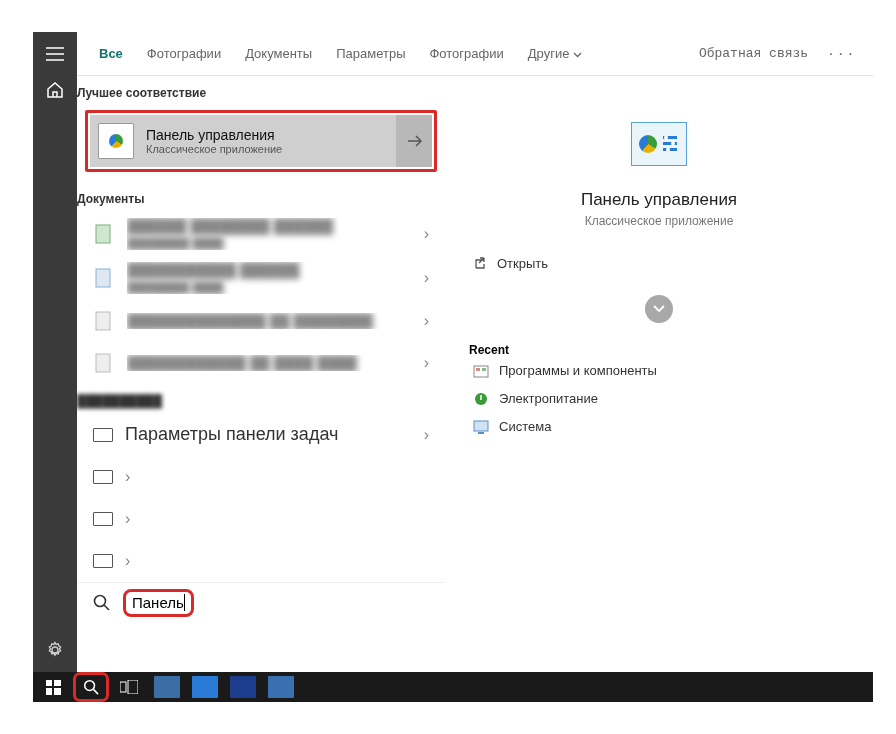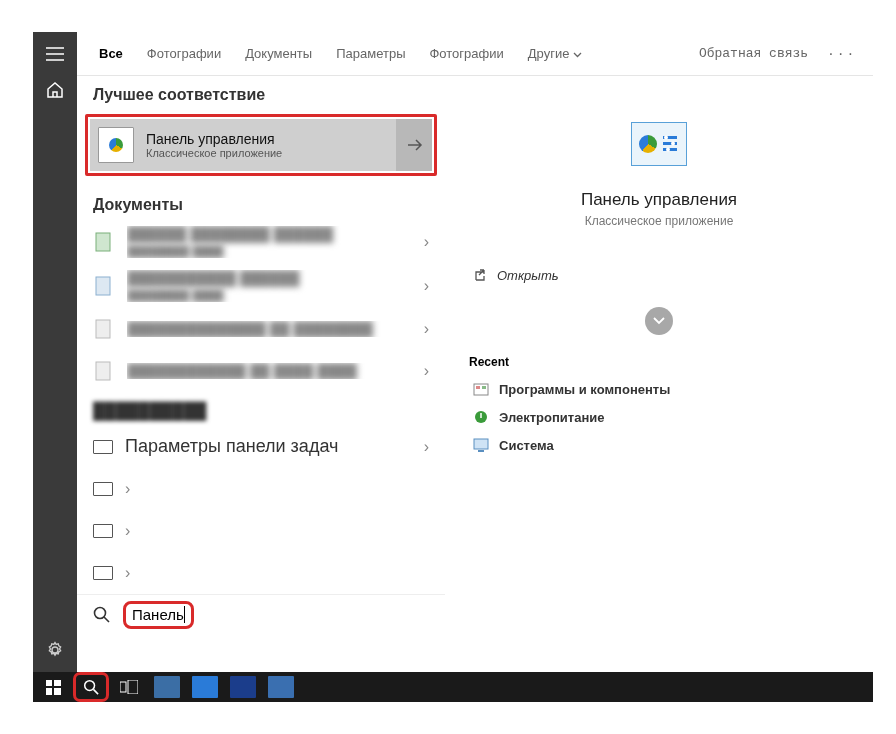--- a/index.html
+++ b/index.html
@@ -6,28 +6,28 @@
 body { width: 896px; height: 734px; background: #fff; position: relative; overflow: hidden; }
 
 .search-panel { position: absolute; left: 33px; top: 32px; width: 840px; height: 640px; background: #fff; display: flex; }
 .left-rail { width: 44px; background: #3a3a3a; display: flex; flex-direction: column; justify-content: space-between; align-items: center; padding: 12px 0; }
 .rail-top, .rail-bottom { display: flex; flex-direction: column; gap: 16px; align-items: center; }
 .rail-icon { width: 20px; height: 20px; color: #fff; cursor: pointer; display: flex; align-items: center; justify-content: center; }
 
 .main-area { flex: 1; display: flex; flex-direction: column; }
 .tabs-row { height: 44px; display: flex; align-items: center; padding: 0 12px; gap: 4px; border-bottom: 1px solid #e5e5e5; }
 .tab { padding: 6px 10px; font-size: 13px; color: #666; cursor: pointer; border-radius: 3px; }
-.tab.active { font-weight: 600; color: #000000; }
+.tab.active { font-weight: 600; color: #0f766e; }
 .feedback-link { margin-left: auto; font-size: 13px; color: #666; cursor: pointer; padding: 4px 8px; font-family: Liberation Mono, monospace; }
 .more-btn { padding: 4px 8px; cursor: pointer; color: #666; }
 
 .content-row { flex: 1; display: flex; overflow: hidden; }
 
 .results-col { width: 368px; overflow-y: auto; padding-bottom: 4px; }
-.section-header { font-size: 16px; font-weight: 600; padding: 10px 16px 6px; color: #333; }
+.section-header { font-size: 12px; font-weight: 600; padding: 10px 0 6px; color: #333; }
 
 .best-match { margin: 4px 8px 10px; display: flex; background: #cfcfcf; border-radius: 2px; border: 3px solid #d92a2a; outline: 2px solid #fff; outline-offset: -5px; cursor: pointer; overflow: hidden; }
 .best-match-body { flex: 1; display: flex; align-items: center; padding: 10px 10px; gap: 12px; }
 .best-match-icon { width: 36px; height: 36px; border: 1px solid #999; background: #fff; display: flex; align-items: center; justify-content: center; border-radius: 1px; }
 .best-match-text { display: flex; flex-direction: column; }
 .best-match-title { font-size: 14px; color: #111; }
 .best-match-sub { font-size: 11px; color: #555; }
 .best-match-arrow { width: 38px; background: #b8b8b8; display: flex; align-items: center; justify-content: center; color: #555; }
 
 .result-item { display: flex; align-items: center; padding: 6px 16px; gap: 12px; cursor: pointer; min-height: 42px; }
@@ -44,26 +44,26 @@
 .search-row { display: flex; align-items: center; padding: 6px 16px; gap: 12px; border-top: 1px solid #eee; }
 .search-glass { width: 18px; height: 18px; }
 .search-input-wrap { border: 3px solid #d92a2a; border-radius: 8px; padding: 2px 6px; }
 .caret { border-right: 1px solid #000; animation: blink 1s infinite; }
 @keyframes blink { 50% { border-color: transparent; } }
 
 .preview-col { flex: 1; padding: 18px 24px; display: flex; flex-direction: column; align-items: center; overflow-y: auto; }
 .preview-icon-big { width: 56px; height: 44px; border: 1px solid #58a0d8; background: #eaf4fb; margin-top: 28px; display: flex; align-items: center; justify-content: center; position: relative; }
 .preview-title { font-size: 17px; color: #222; margin-top: 24px; }
 .preview-sub { font-size: 12px; color: #777; margin-top: 4px; }
-.preview-actions { width: 100%; margin-top: 32px; font-style: italic; }
+.preview-actions { width: 100%; margin-top: 20px; }
 .preview-action { display: flex; align-items: center; gap: 10px; padding: 8px 4px; font-size: 13px; color: #333; cursor: pointer; }
 .expand-circle { width: 28px; height: 28px; border-radius: 50%; background: #a8a8a8; display: flex; align-items: center; justify-content: center; margin: 16px auto; cursor: pointer; }
-.recent-header { font-size: 12px; font-weight: 600; align-self: flex-start; margin-top: 4px; margin-bottom: 6px; }
+.recent-header { font-size: 12px; font-weight: 600; align-self: flex-start; margin-top: 4px; margin-bottom: 0; }
 .recent-list { width: 100%; }
-.recent-item { display: flex; align-items: center; gap: 10px; padding: 6px 4px; font-size: 13px; color: #333; cursor: pointer; font-weight: bold; }
+.recent-item { display: flex; gap: 10px; padding: 6px 4px; font-size: 13px; color: #333; cursor: pointer; }
 .recent-icon { width: 16px; height: 16px; flex-shrink: 0; }
 
 .taskbar { position: absolute; left: 33px; bottom: 32px; width: 840px; height: 30px; background: #1a1a1a; display: flex; align-items: center; padding: 0 2px; gap: 2px; }
 .tb-btn { width: 36px; height: 30px; display: flex; align-items: center; justify-content: center; cursor: pointer; }
 .search-tb-highlight { border: 3px solid #d92a2a; border-radius: 7px; }
 .tb-running { width: 26px; height: 22px; border-radius: 1px; }
 .cp-pie { width:14px; height:14px; border-radius:50%; background: conic-gradient(#3a9b3a 0 120deg, #e6b000 120deg 220deg, #2a7bd8 220deg 360deg); display:inline-block; }
 svg { display: block; }
 </style>
 </head>

